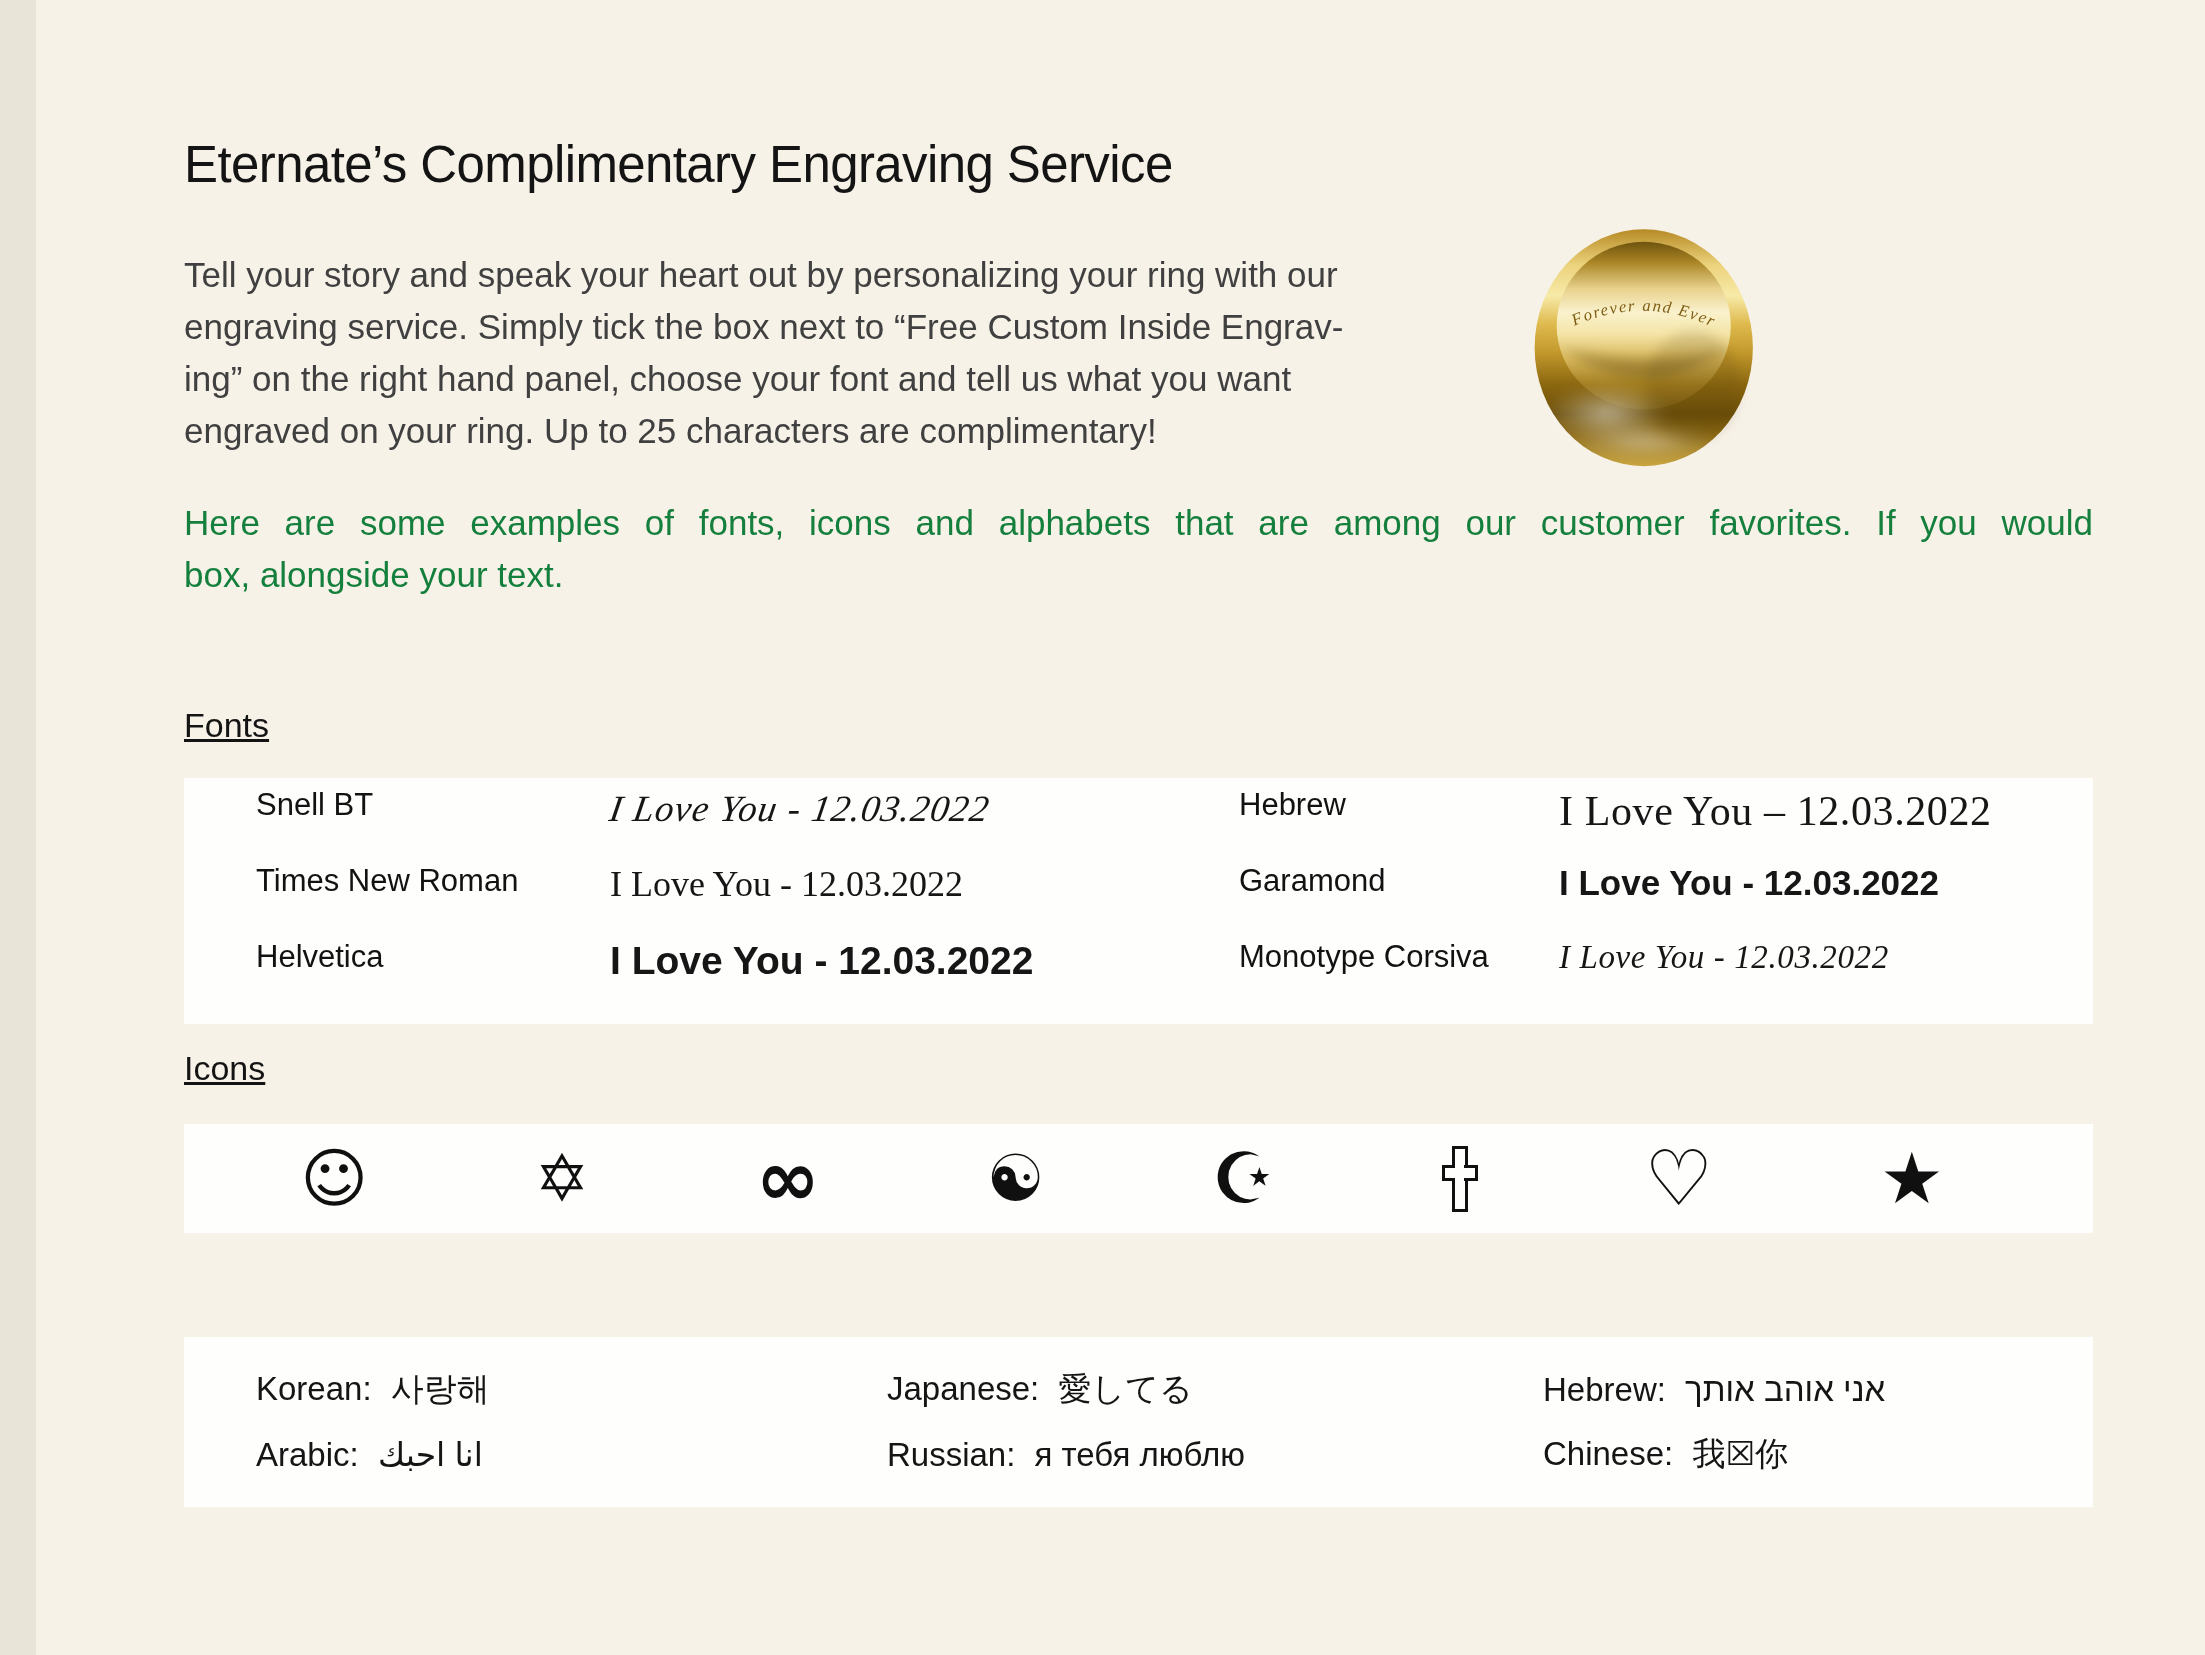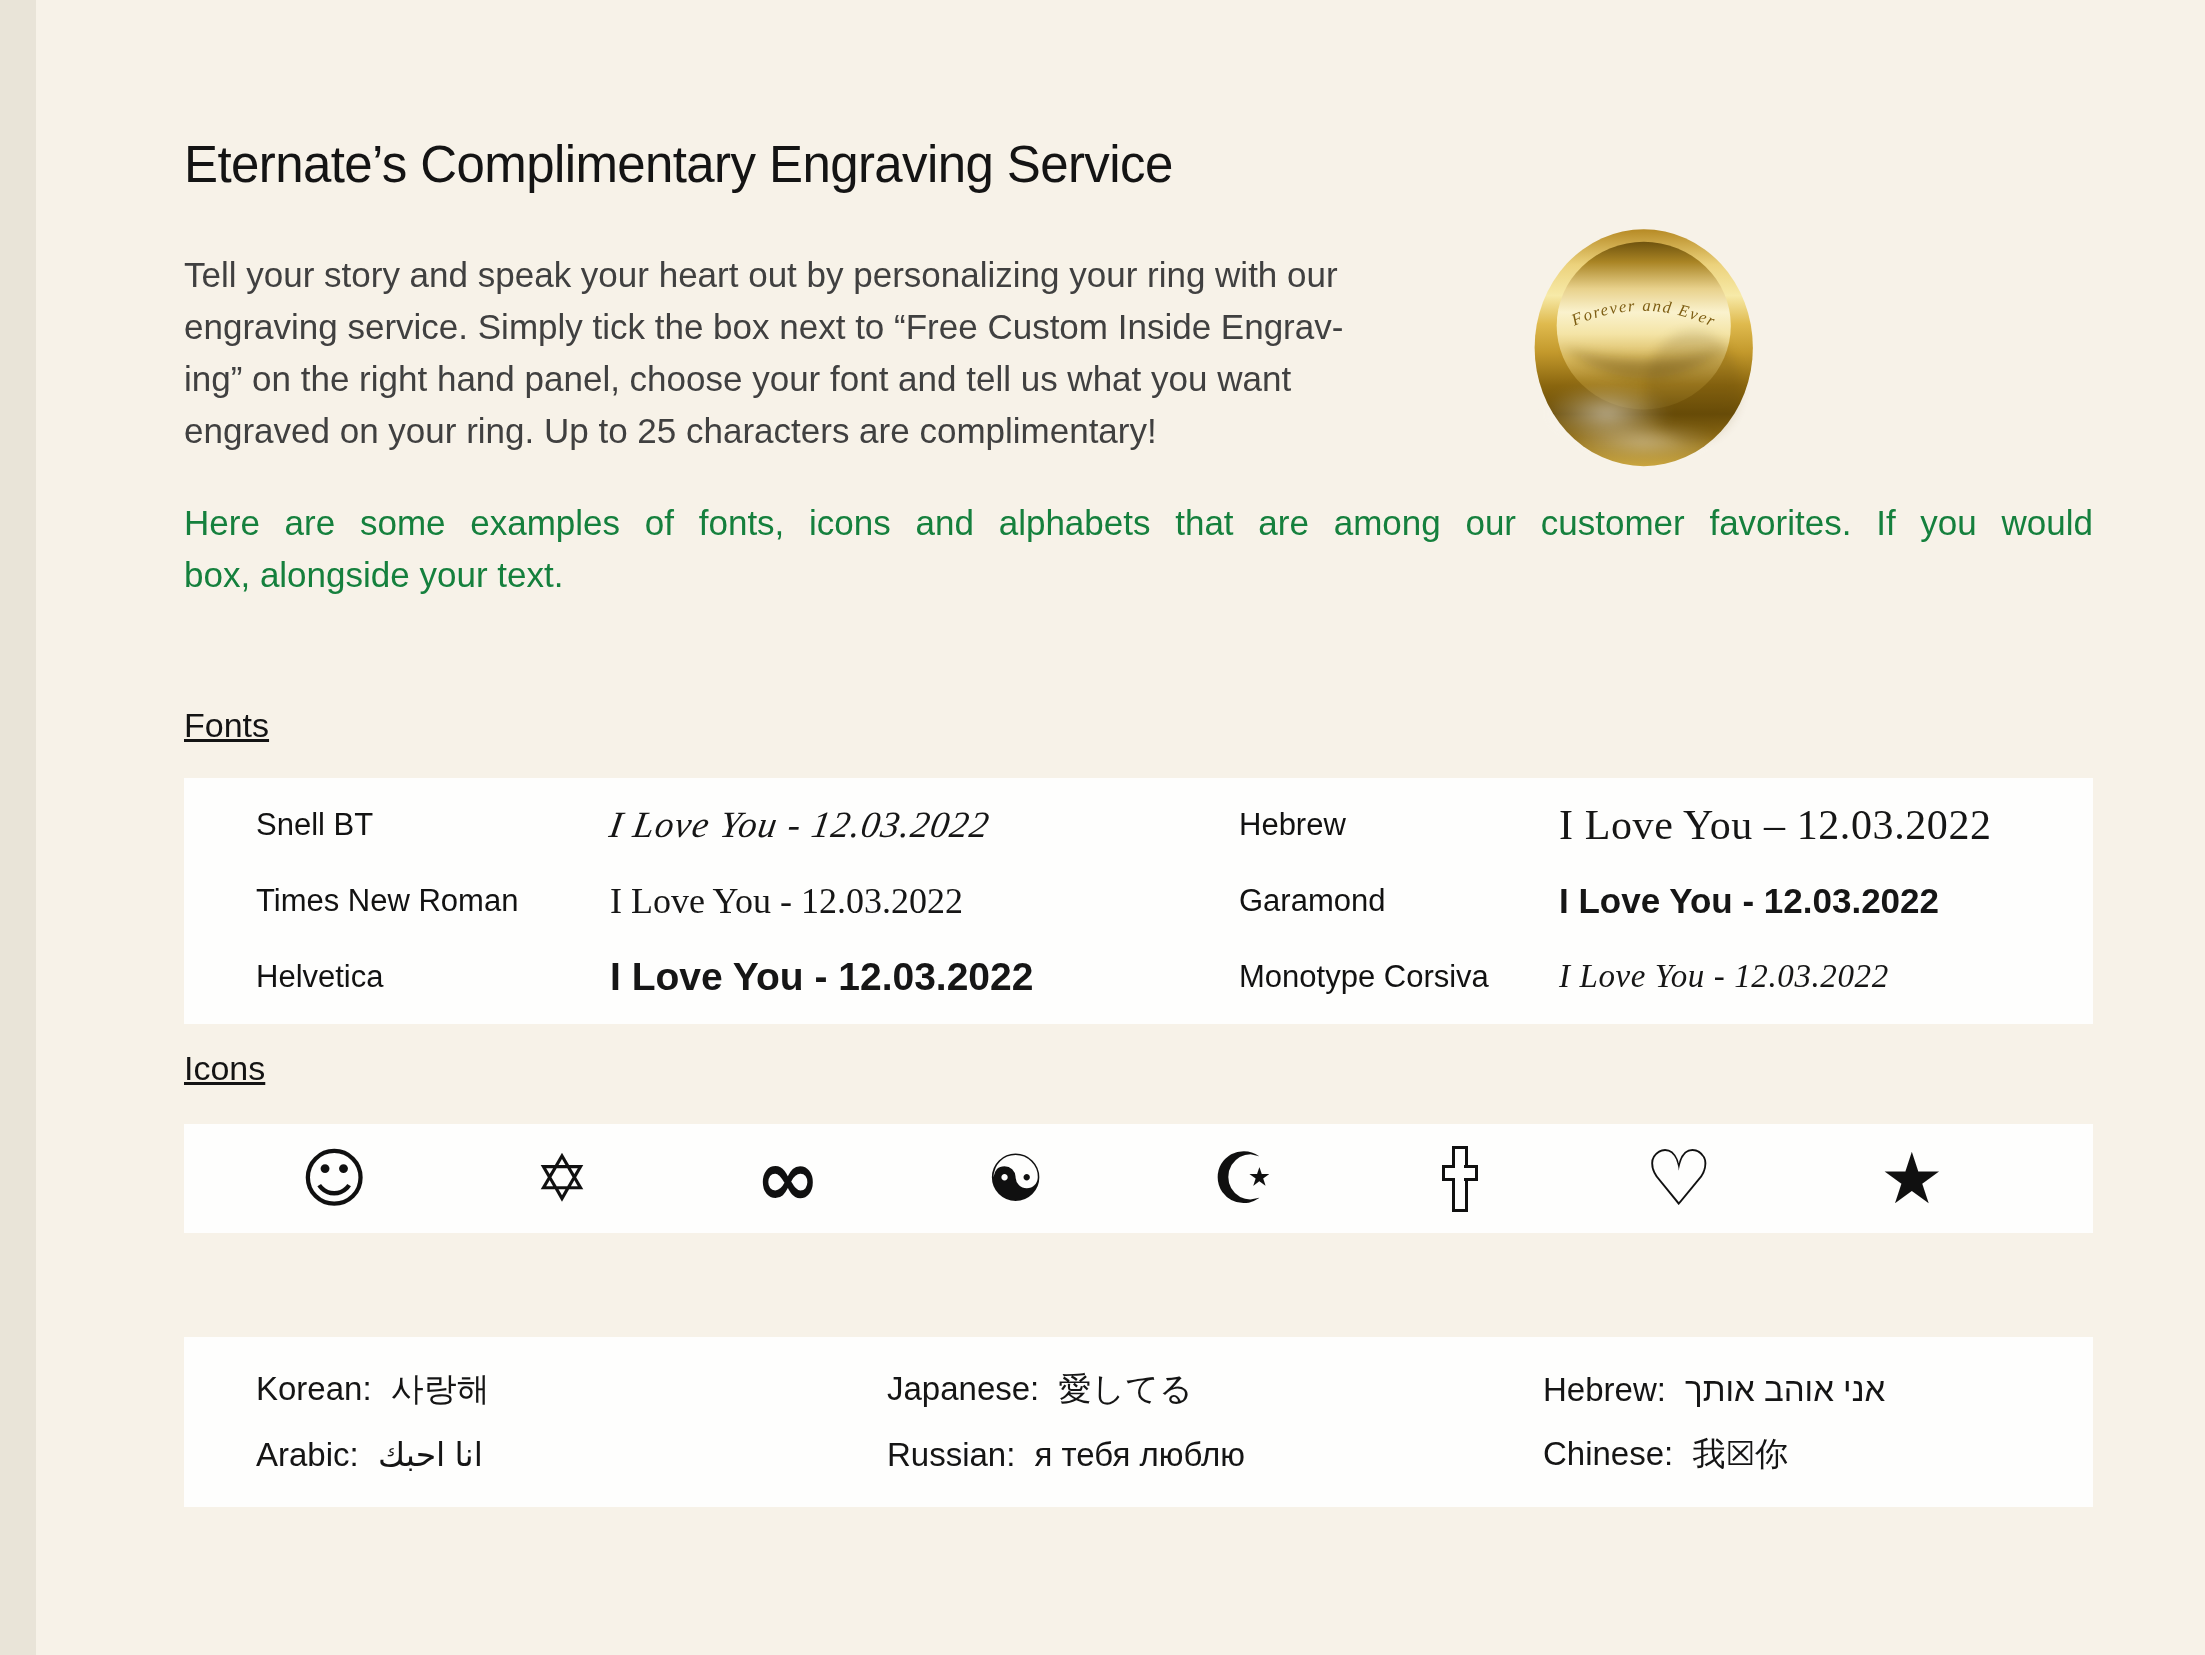--- a/index.html
+++ b/index.html
@@ -33,21 +33,21 @@
   #alphabets-label  { top:1258px; }
   
   .panel { position:absolute; left:148px; width:1909px; background:#fefefd; }
   #fonts-panel     { top:778px; height:246px; padding-top:8.8px; }
   #icons-panel     { top:1124px; height:109px; display:flex; align-items:center;
                      justify-content:space-around; padding:0 66px 0 33px; }
   #alphabets-panel { top:1337px; height:170px; padding:20px 0 0 72px;
                      display:grid; grid-template-columns:631px 656px 1fr;
                      grid-auto-rows:65px; align-items:center; }
   
-  .font-row { display:flex; align-items:center; height:76px; }
+  .font-row { display:flex; height:76px; }
   .font-label-l { margin-left:72px; width:354px; font-size:31px; color:#121212; }
   .font-sample-l { width:629px; }
   .font-label-r { width:320px; font-size:31px; color:#121212; }
   .font-sample-r { flex:1; }
   .f-snell   { font-family:"Liberation Serif",serif; font-style:italic; font-size:37px;
                letter-spacing:1.1px; display:inline-block; transform:skewX(-9deg); }
   .f-times   { font-family:"Liberation Serif",serif; font-size:36px; }
   .f-helv    { font-family:"Liberation Sans",sans-serif; font-weight:700; font-size:39px; }
   .f-ny      { font-family:"Liberation Serif",serif; font-size:42px; letter-spacing:0.6px; }
   .f-gara    { font-family:"Liberation Sans",sans-serif; font-weight:700; font-size:35px; }

